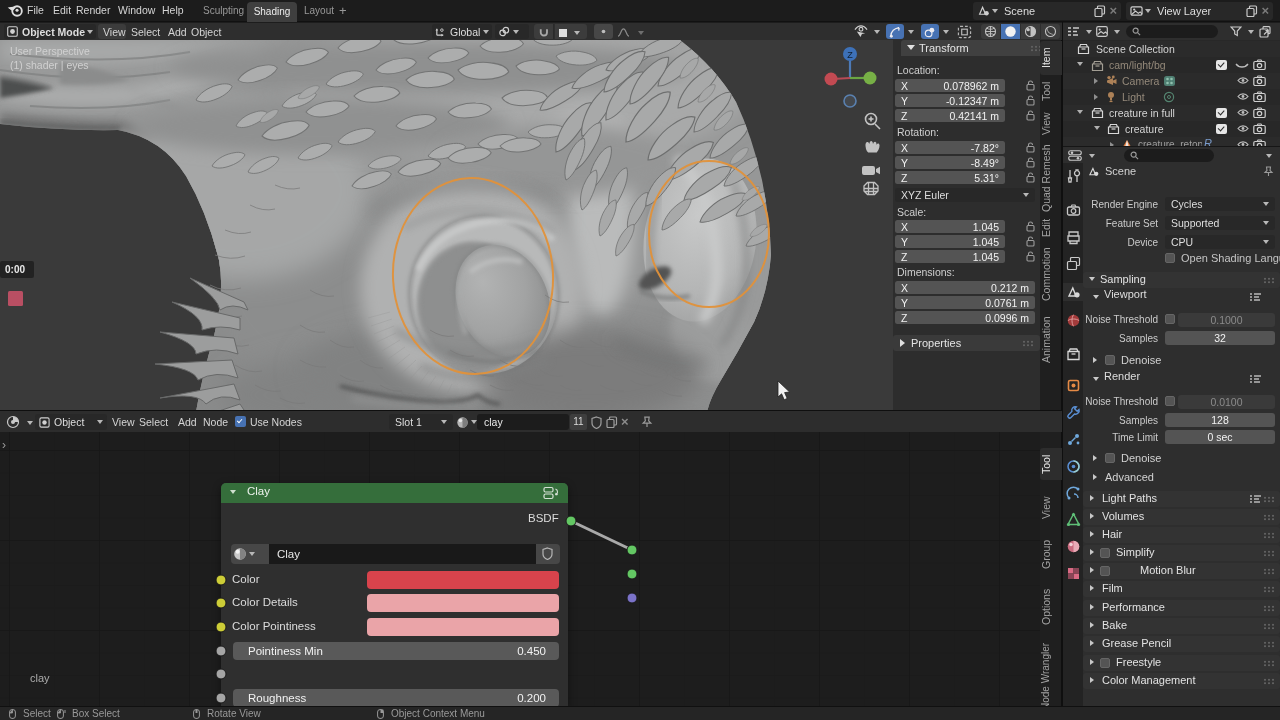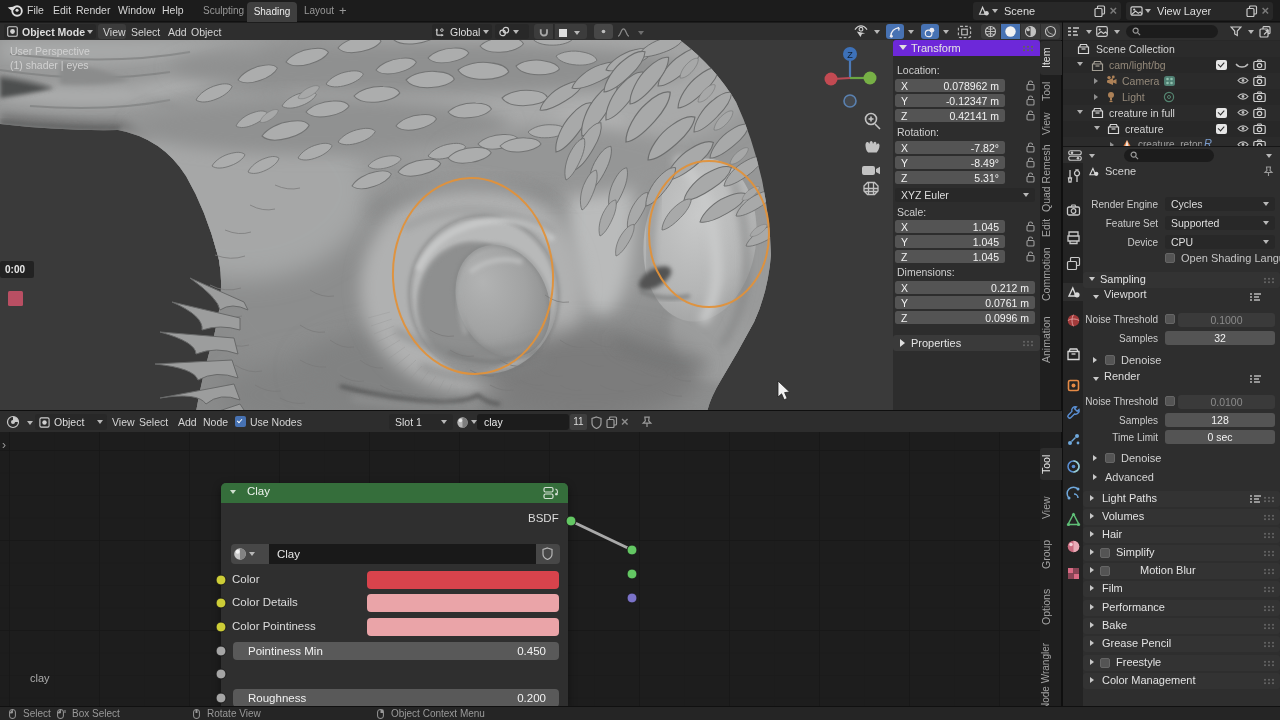--- a/index.html
+++ b/index.html
@@ -434,21 +434,21 @@
 
 <div class="abs" id="npanel" style="left:893px;top:40px;width:147px;height:370px;background:#2d2d2d;overflow:hidden;font-size:11px;color:#d6d6d6;">
   <style>
     .nfield { position:absolute; left:2px; width:110px; height:13px; background:#545454; border-radius:2.5px; font-size:10.5px; color:#f2f2f2; display:flex; align-items:center; padding:0 6px; }
     .nfield .lab { width:26px; }
     .nfield .val { margin-left:auto; }
     .lock { position:absolute; left:133px; width:9px; height:11px; }
     .seclab { position:absolute; left:4px; font-size:10.5px; color:#cfcfcf; }
   </style>
 
-  <div class="abs" style="left:0;top:0;width:147px;height:16px;background:#6d28d9;border-radius:3px 3px 0 0;">
+  <div class="abs" style="left:8px;top:0;width:147px;height:16px;background:#404040;border-radius:3px 3px 0 0;">
     <span style="position:absolute;left:6px;top:5px;width:0;height:0;border-left:4px solid transparent;border-right:4px solid transparent;border-top:5px solid #e0e0e0;"></span>
     <span style="position:absolute;left:18px;top:2px;color:#e4e4e4;">Transform</span>
     <span class="dots" style="position:absolute;right:5px;top:5px;"></span>
   </div>
   <div class="seclab" style="top:24px;">Location:</div>
   <div class="nfield" style="top:39px;">
       <span class="lab">X</span>
       <span class="val">0.078962 m</span>
     </div>
   <div class="nfield" style="top:54px;">

